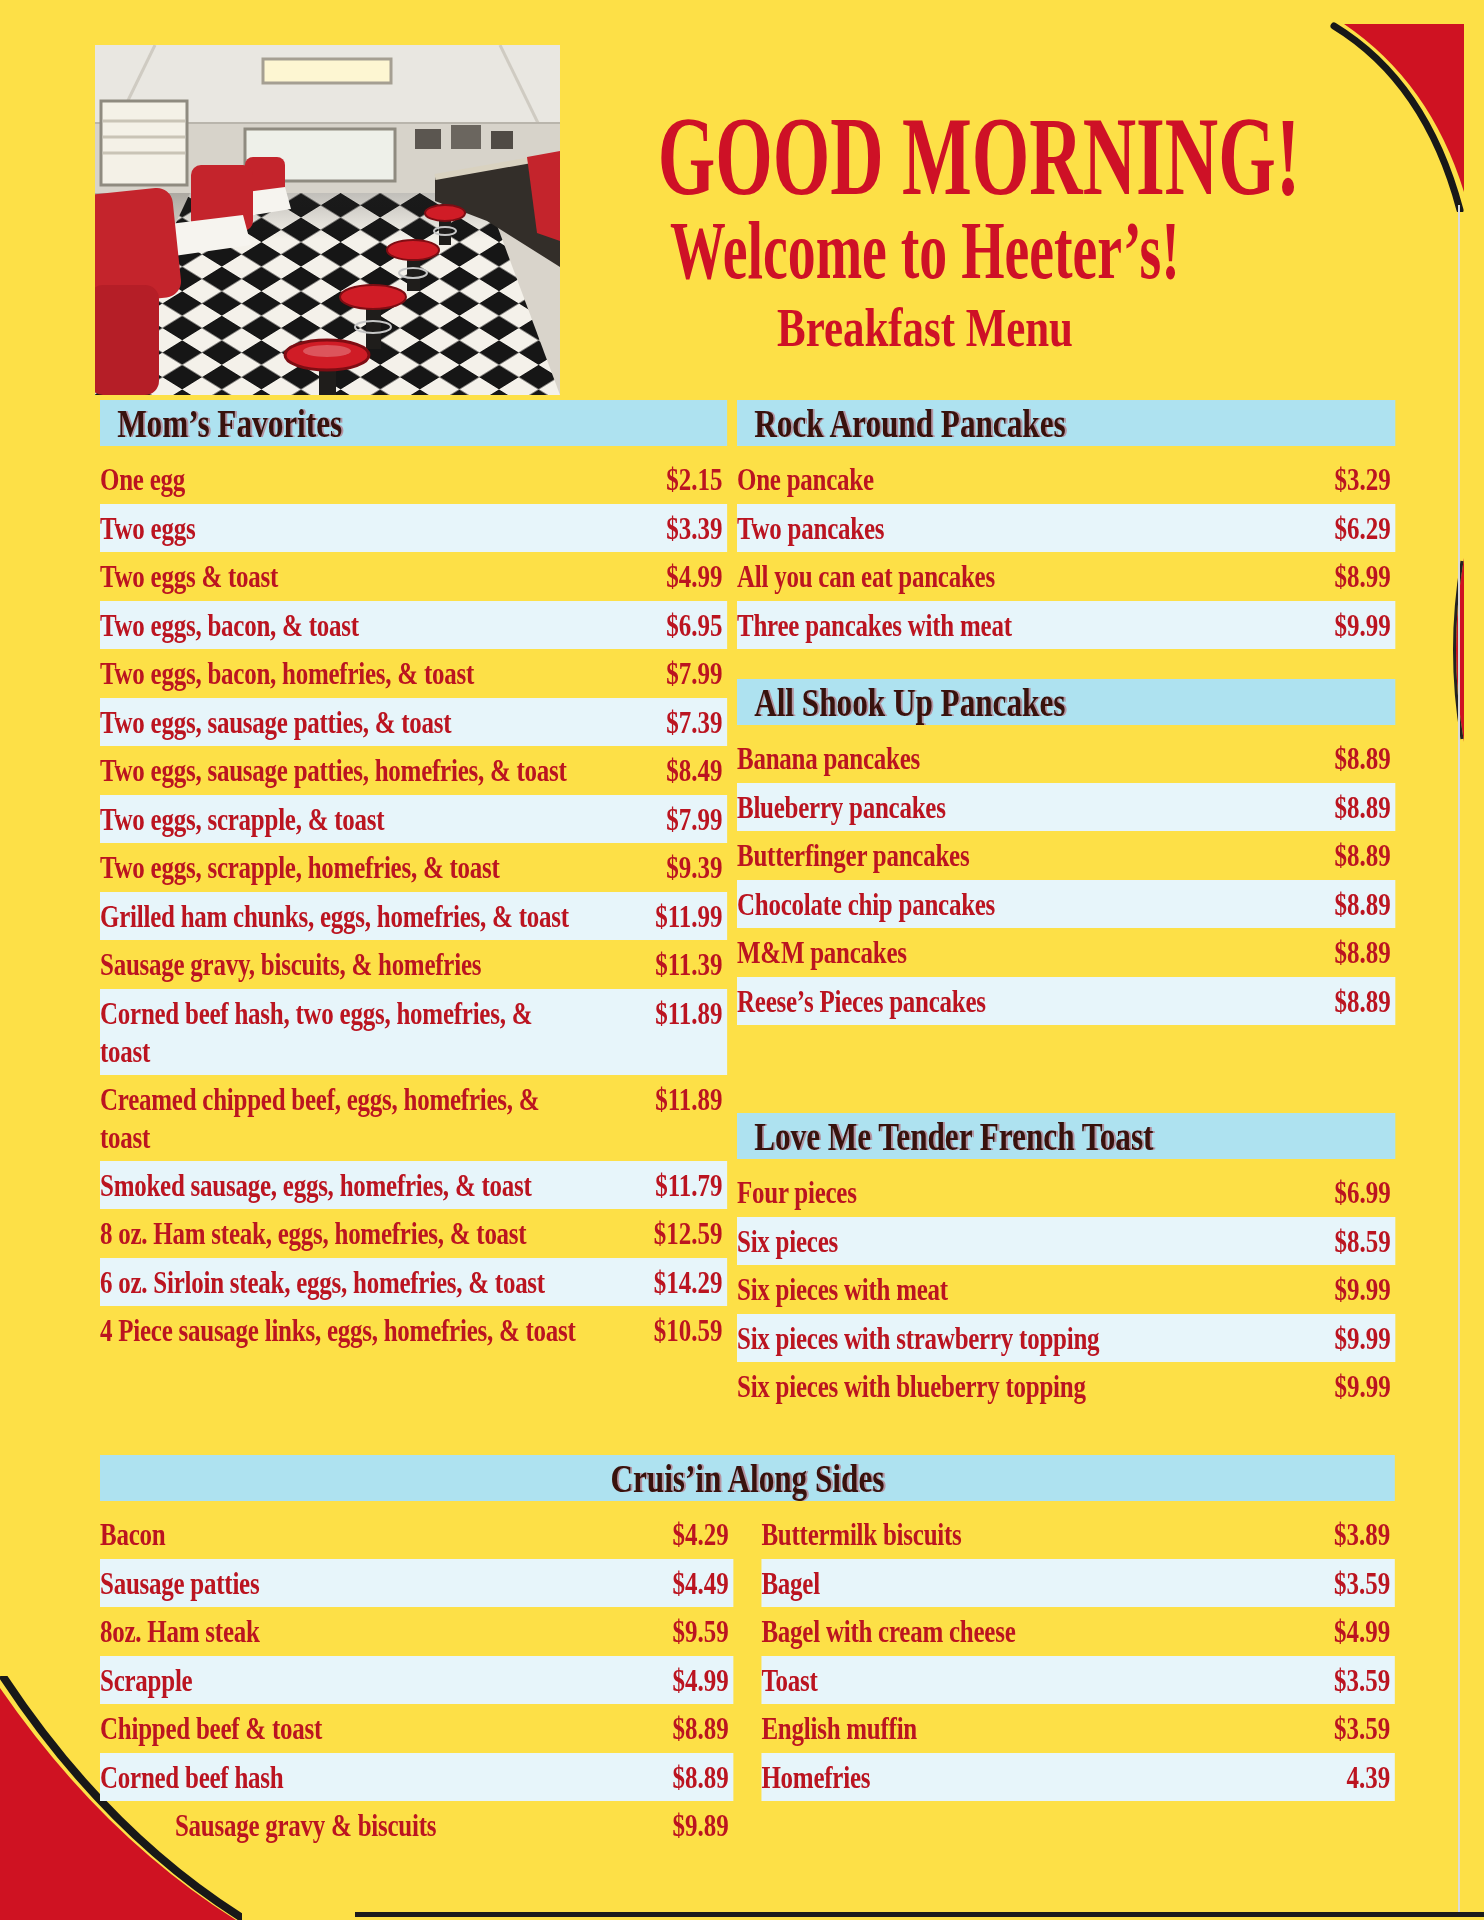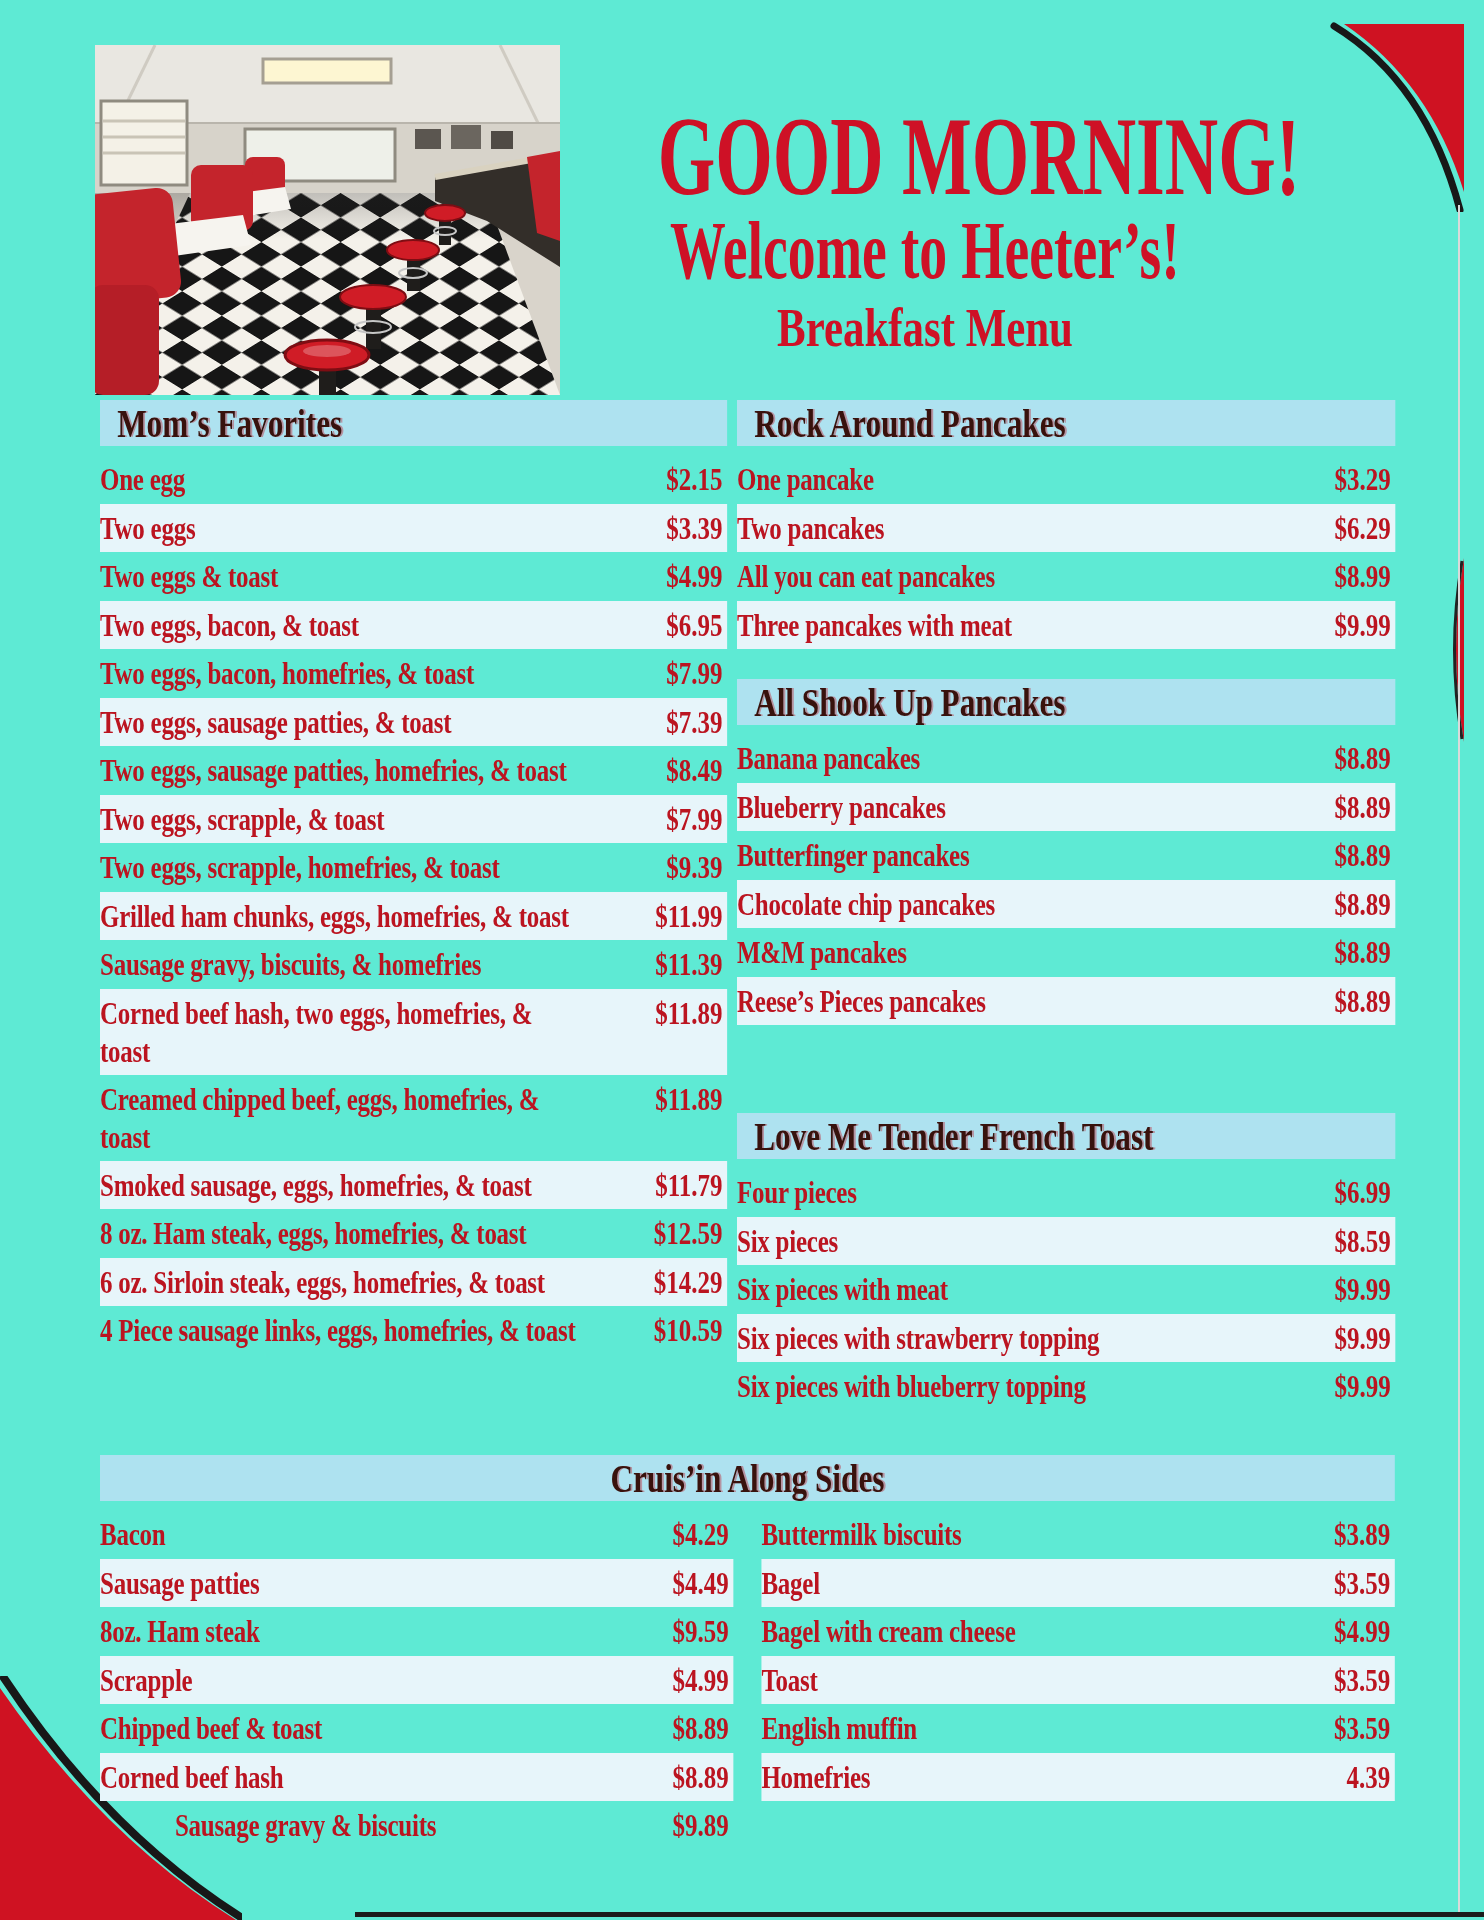--- a/index.html
+++ b/index.html
@@ -6,21 +6,21 @@
     --title-red:#ce1126;
     --item-red:#bb1420;
     --band-blue:#aee2f0;
     --stripe-blue:#e7f5fa;
     --header-dark:#38120d;
     --corner-red:#cf1222;
     --photo-red:#c4242c;
   }
   html,body{margin:0;padding:0;background:#ffffff;}
   .page{
-    position:relative;width:1484px;height:1920px;background:#5eead4;overflow:hidden;
+    position:relative;width:1484px;height:1920px;background:#fde047;overflow:hidden;
     font-family:"Liberation Serif","DejaVu Serif",serif;
   }
   
   .deco{position:absolute;pointer-events:none;}
   #scan-edge{left:1458px;top:205px;width:2px;height:1707px;background:#dadada;}
   #bottom-strip{left:355px;top:1912px;width:1129px;height:5px;background:#1b1b1b;}
   
   .photo{position:absolute;left:95px;top:45px;width:465px;height:350px;overflow:hidden;background:#e8e5df;}
   
   .big-title{

